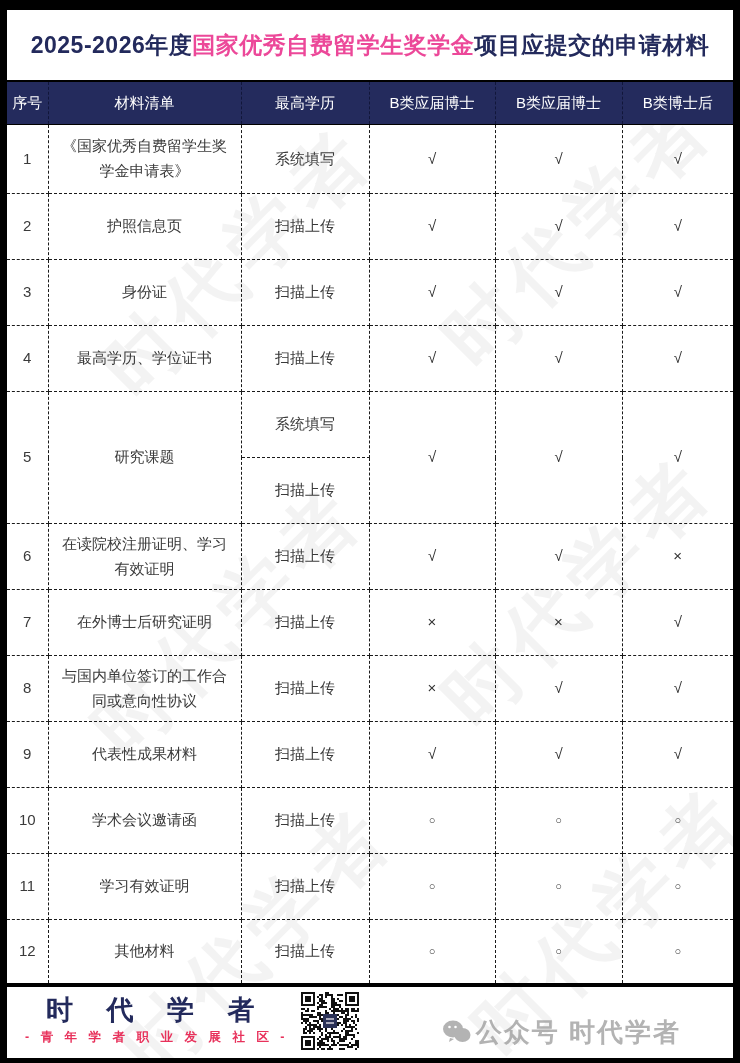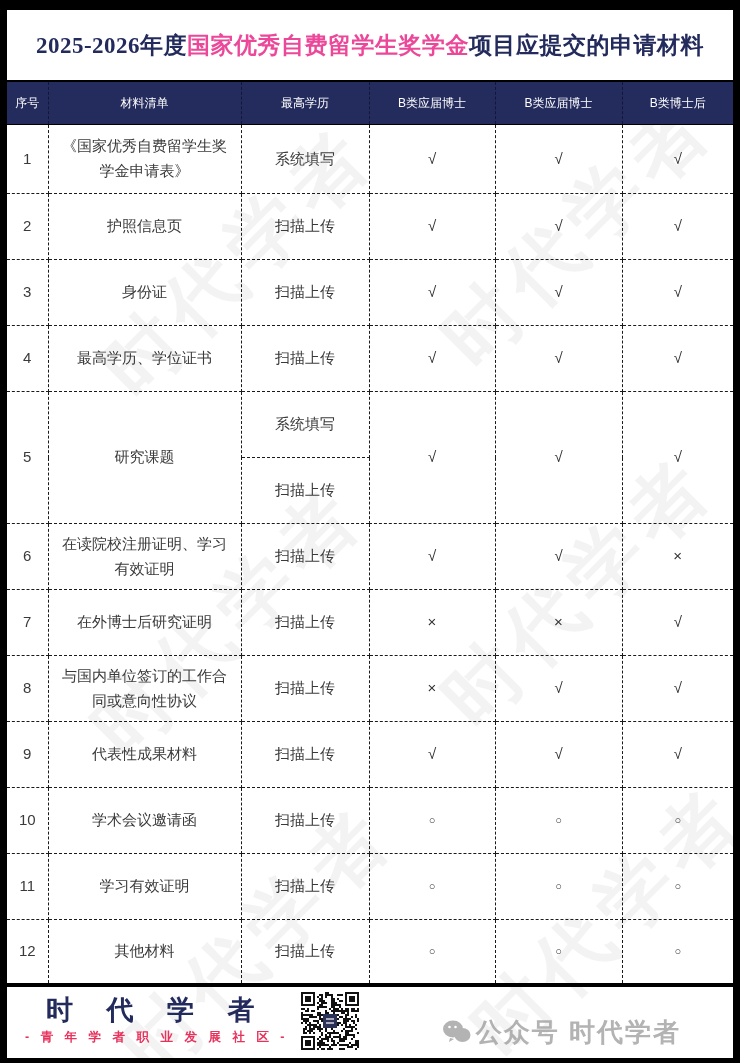--- a/index.html
+++ b/index.html
@@ -17,32 +17,32 @@
   .wm {
     position:absolute; z-index:0; white-space:nowrap;
     font-weight:bold; font-size:76px; letter-spacing:10px;
     color:#000; opacity:0.045; transform:rotate(-45deg);
     pointer-events:none; user-select:none;
   }
   
   .title-bar {
     position:relative; z-index:1; height:70px;
     display:flex; align-items:center; justify-content:center;
-    font-family:Liberation Serif, serif;
+    font-family:Liberation Sans, sans-serif;
     font-weight:bold; font-size:23px; letter-spacing:0.5px;
   }
   .t-navy { color:#232a5c; }
   .t-red  { color:#ec4899; }
   
   table {
     position:relative; z-index:1; width:726px;
     border-collapse:collapse; table-layout:fixed; background:transparent;
   }
   thead th {
-    background:#242b5d; color:#fff; font-weight:normal; font-size:12px;
+    background:#242b5d; color:#fff; font-weight:normal; font-size:15px;
     height:40px; border-top:2px solid #000; border-bottom:1px solid #000;
   }
   thead th + th { border-left:1px dashed #11163a; }
   tbody td {
     border:1px dashed #1a1a1a; text-align:center; vertical-align:middle;
     font-size:15px; color:#3a3a3a; padding:2px 10px; line-height:1.65;
     background:transparent;
   }
   tbody td:first-child { border-left:none; }
   tbody td:last-child  { border-right:none; }

